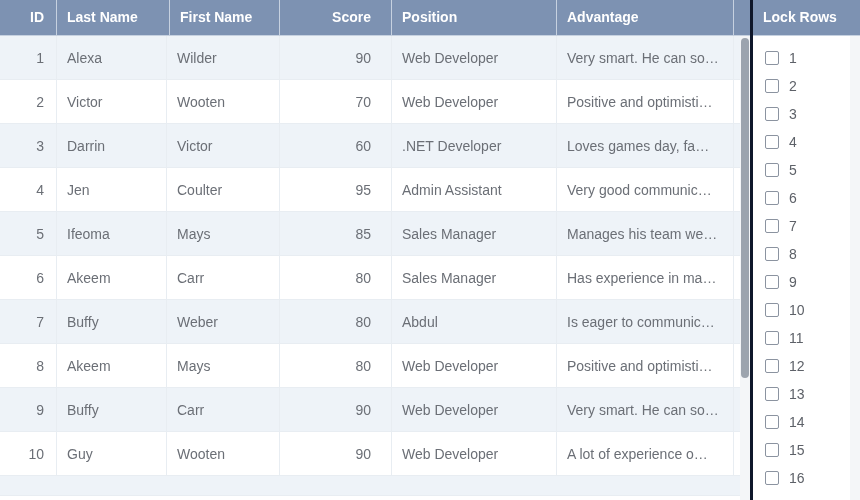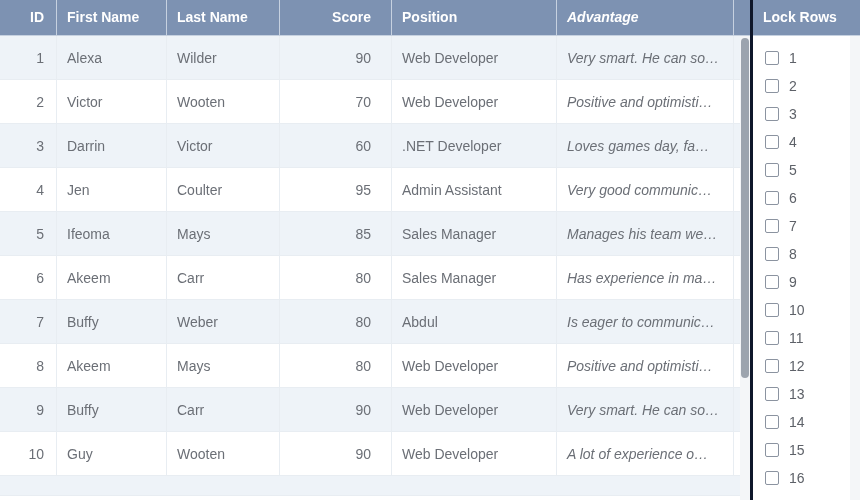--- a/index.html
+++ b/index.html
@@ -51,21 +51,21 @@
   border-right: 1px solid #e8edf2;
   white-space: nowrap;
   overflow: hidden;
   text-overflow: ellipsis;
 }
 .col-id { width: 57px; text-align: right; padding-right: 12px; }
 .col-first { width: 110px; }
 .col-last { width: 113px; }
 .col-score { width: 112px; text-align: right; padding-right: 20px; }
 .col-pos { width: 165px; }
-.col-adv { width: 177px; font-style: italic; }
+.col-adv { width: 177px; }
 .scroll-track {
   position: absolute;
   right: 0;
   top: 36px;
   bottom: 0;
   width: 10px;
   background: #f4f6f8;
 }
 .scroll-thumb {
   position: absolute;
@@ -121,22 +121,22 @@
   width: 10px;
   background: #f4f6f8;
 }
 </style>
 </head>
 <body>
 
 <div class="grid-wrap">
   <div class="header-row">
     <div class="header-cell col-id">ID</div>
+    <div class="header-cell col-last">Last Name</div>
     <div class="header-cell col-first">First Name</div>
-    <div class="header-cell col-last">Last Name</div>
     <div class="header-cell col-score">Score</div>
     <div class="header-cell col-pos">Position</div>
     <div class="header-cell col-adv">Advantage</div>
   </div>
   <div class="body-rows" id="rows-container">
       <div class="row alt">
         <div class="cell col-id">1</div>
         <div class="cell col-first">Alexa</div>
         <div class="cell col-last">Wilder</div>
         <div class="cell col-score">90</div>

